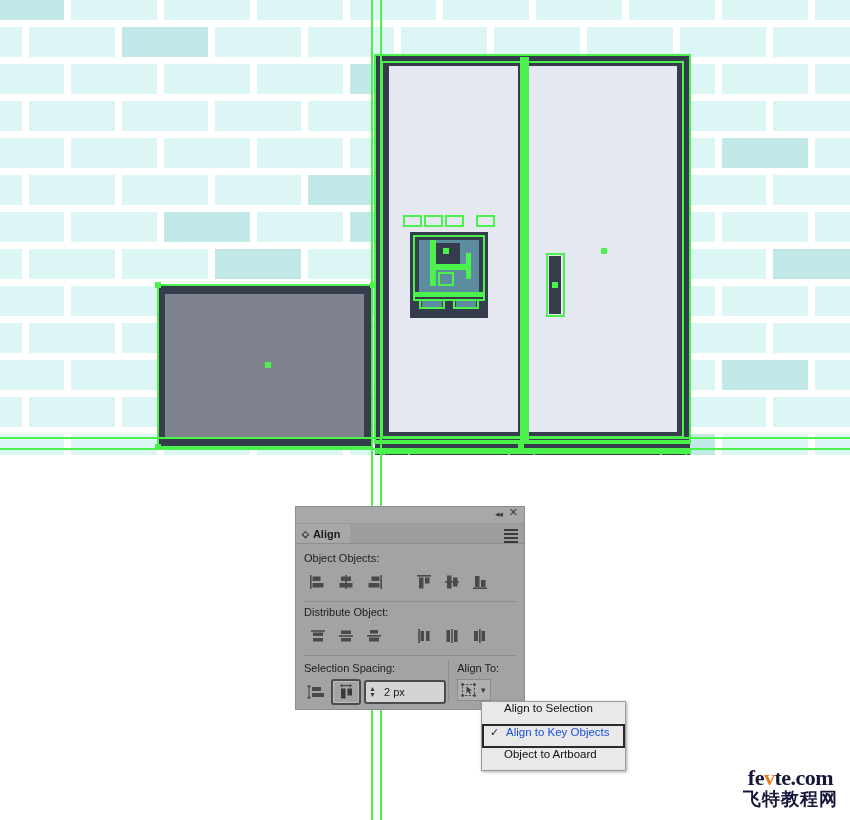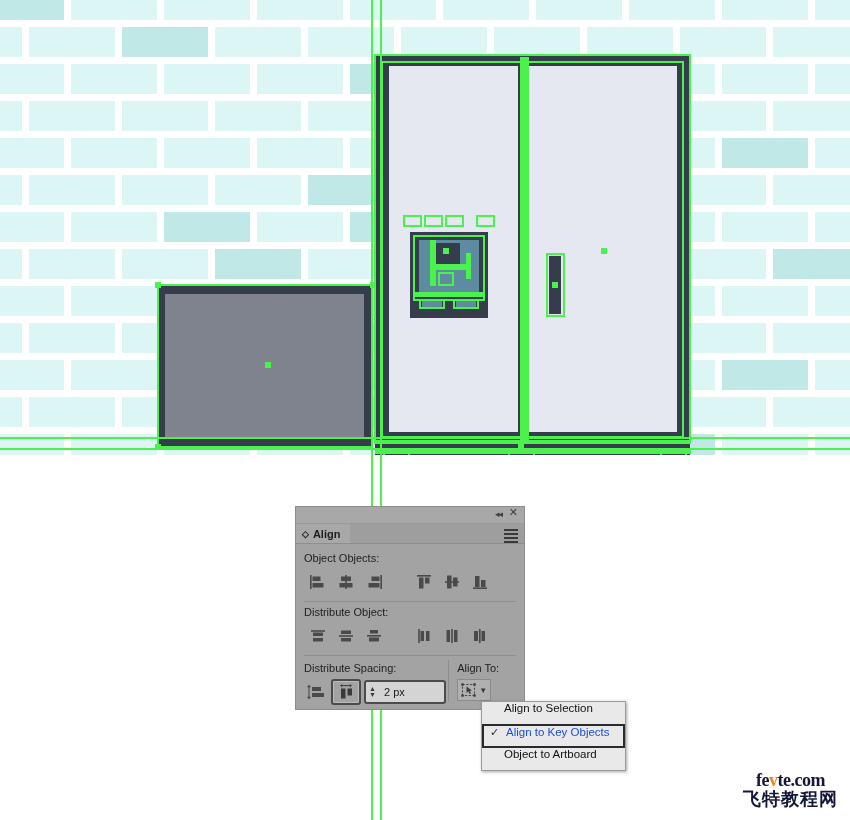--- a/index.html
+++ b/index.html
@@ -126,21 +126,21 @@
     color:#1a4fe0;border:2px solid #2a2a2a;background:#e9e9e9;
     height:24px;
   }
   .mi .tick{position:absolute;left:6px;font-size:11px;color:#2a2a2a;}
 
   
   #watermark{
     position:absolute;right:12px;bottom:12px;text-align:center;
     line-height:1;user-select:none;
   }
-  .wm-top{font-family:"Liberation Serif",serif;font-size:18px;font-weight:bold;color:#16163a;letter-spacing:-.5px;}
+  .wm-top{font-family:"Liberation Serif",serif;font-size:22px;font-weight:bold;color:#16163a;letter-spacing:-.5px;}
   .wm-top .o{color:#f07d1a;}
   .wm-bot{font-family:"DejaVu Sans",sans-serif;font-size:18px;font-weight:bold;color:#16163a;margin-top:1px;letter-spacing:1px;}
 </style>
 </head>
 <body>
 
 <div id="canvas">
   <div id="wall">
       <div class="tile" style="left: -22px; top: -10px; width: 86px; height: 30px; background: rgb(192, 232, 230);"></div>
       <div class="tile" style="left: 71px; top: -10px; width: 86px; height: 30px; background: rgb(220, 245, 245);"></div>
@@ -452,21 +452,21 @@
             <rect x="8" y="2" width="1.6" height="14" fill="#4a4a4a"></rect>
             <rect x="10.5" y="4" width="3.5" height="10" fill="#4a4a4a"></rect>
           </svg>
       </div>
     </div>
 
     <div class="divider"></div>
 
     <div class="bottomrow">
       <div class="dscol">
-        <div class="sect-label">Distribute Spacing:</div>
+        <div class="sect-label">Selection Spacing:</div>
         <div class="spacing-controls">
           <div class="abtn" style="width:24px;">
             <svg width="18" height="18" viewBox="0 0 18 18">
                 <path d="M2 3 L2 15 M0.6 4.2 L2 2.6 L3.4 4.2 M0.6 13.8 L2 15.4 L3.4 13.8" stroke="#4a4a4a" stroke-width="1.1" fill="none"></path>
                 <rect x="5" y="4" width="9" height="4" fill="#4a4a4a"></rect>
                 <rect x="5" y="10" width="12" height="4" fill="#4a4a4a"></rect>
               </svg>
           </div>
           <div class="abtn btn-sunken" style="width:26px;height:22px;">
             <svg width="18" height="18" viewBox="0 0 18 18">

